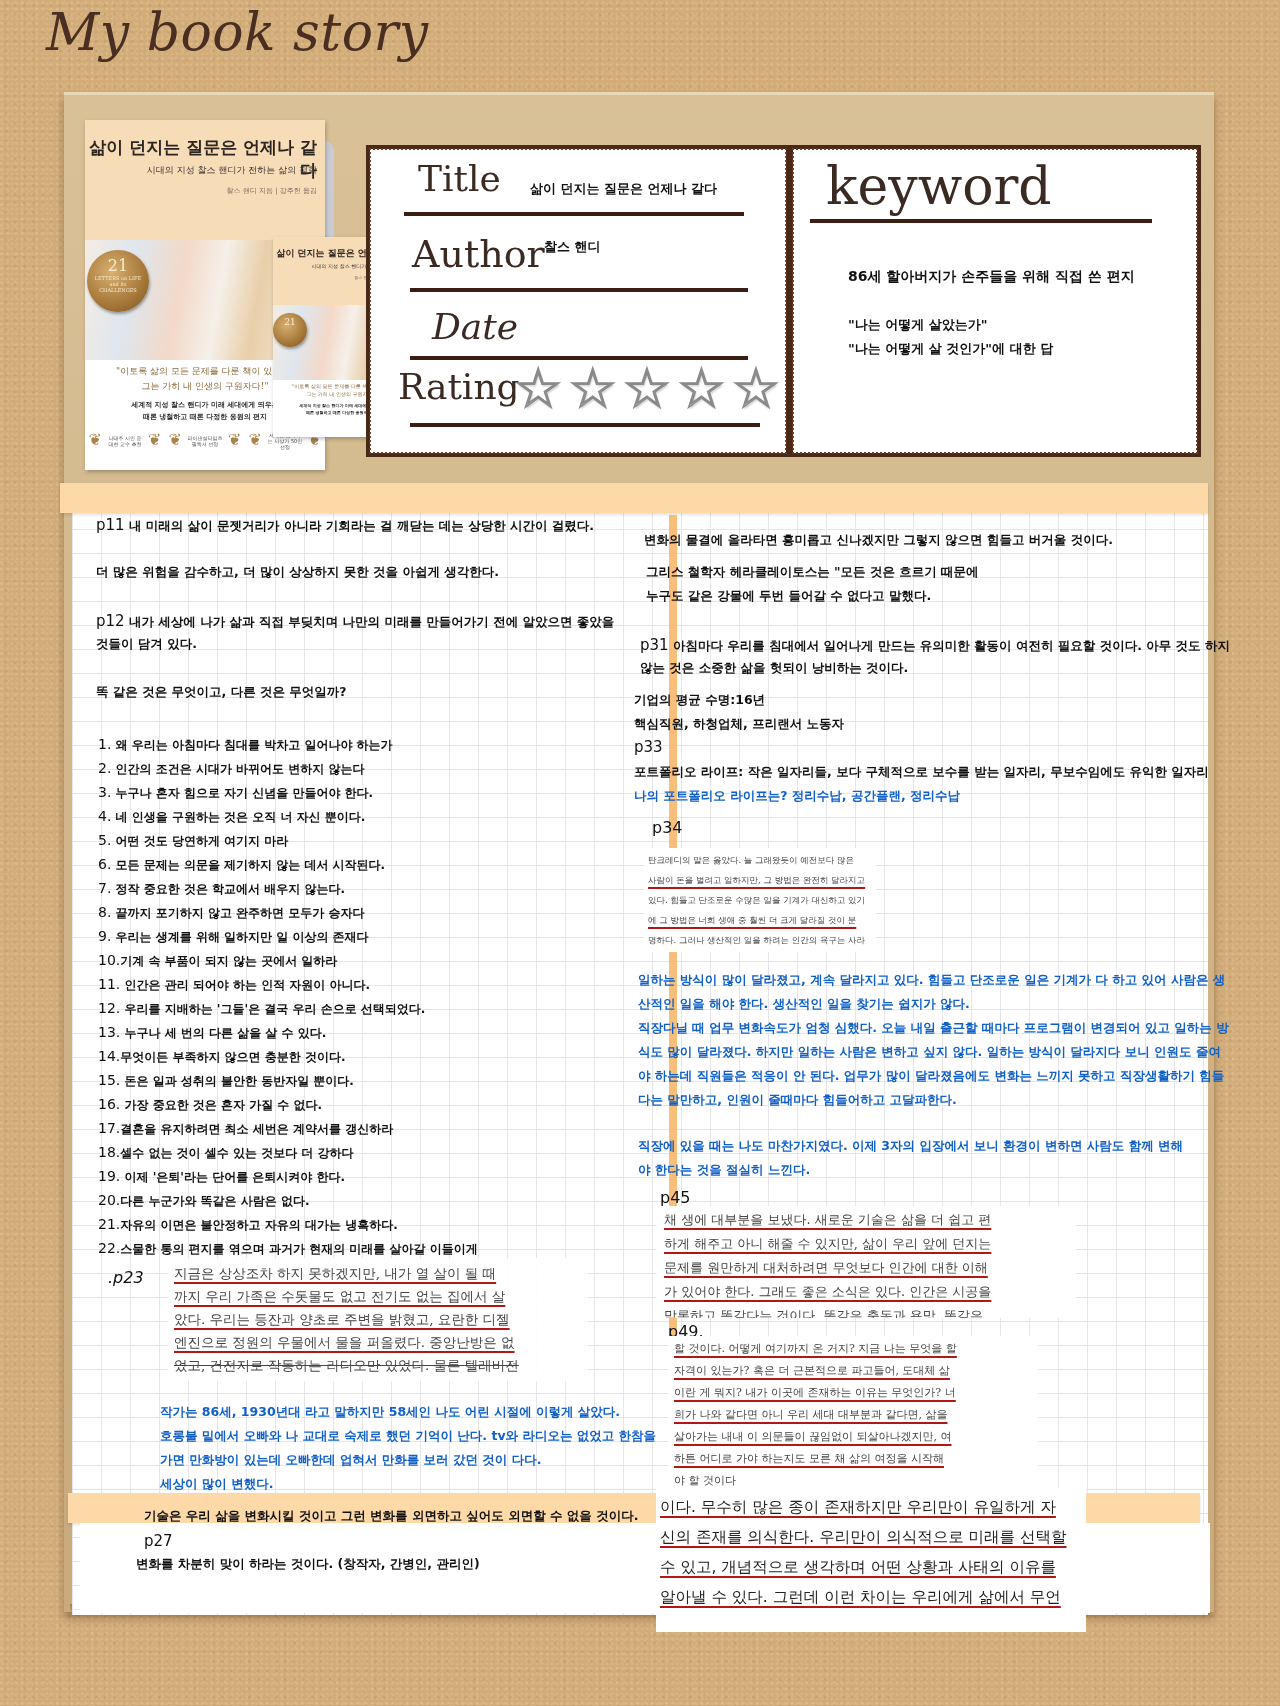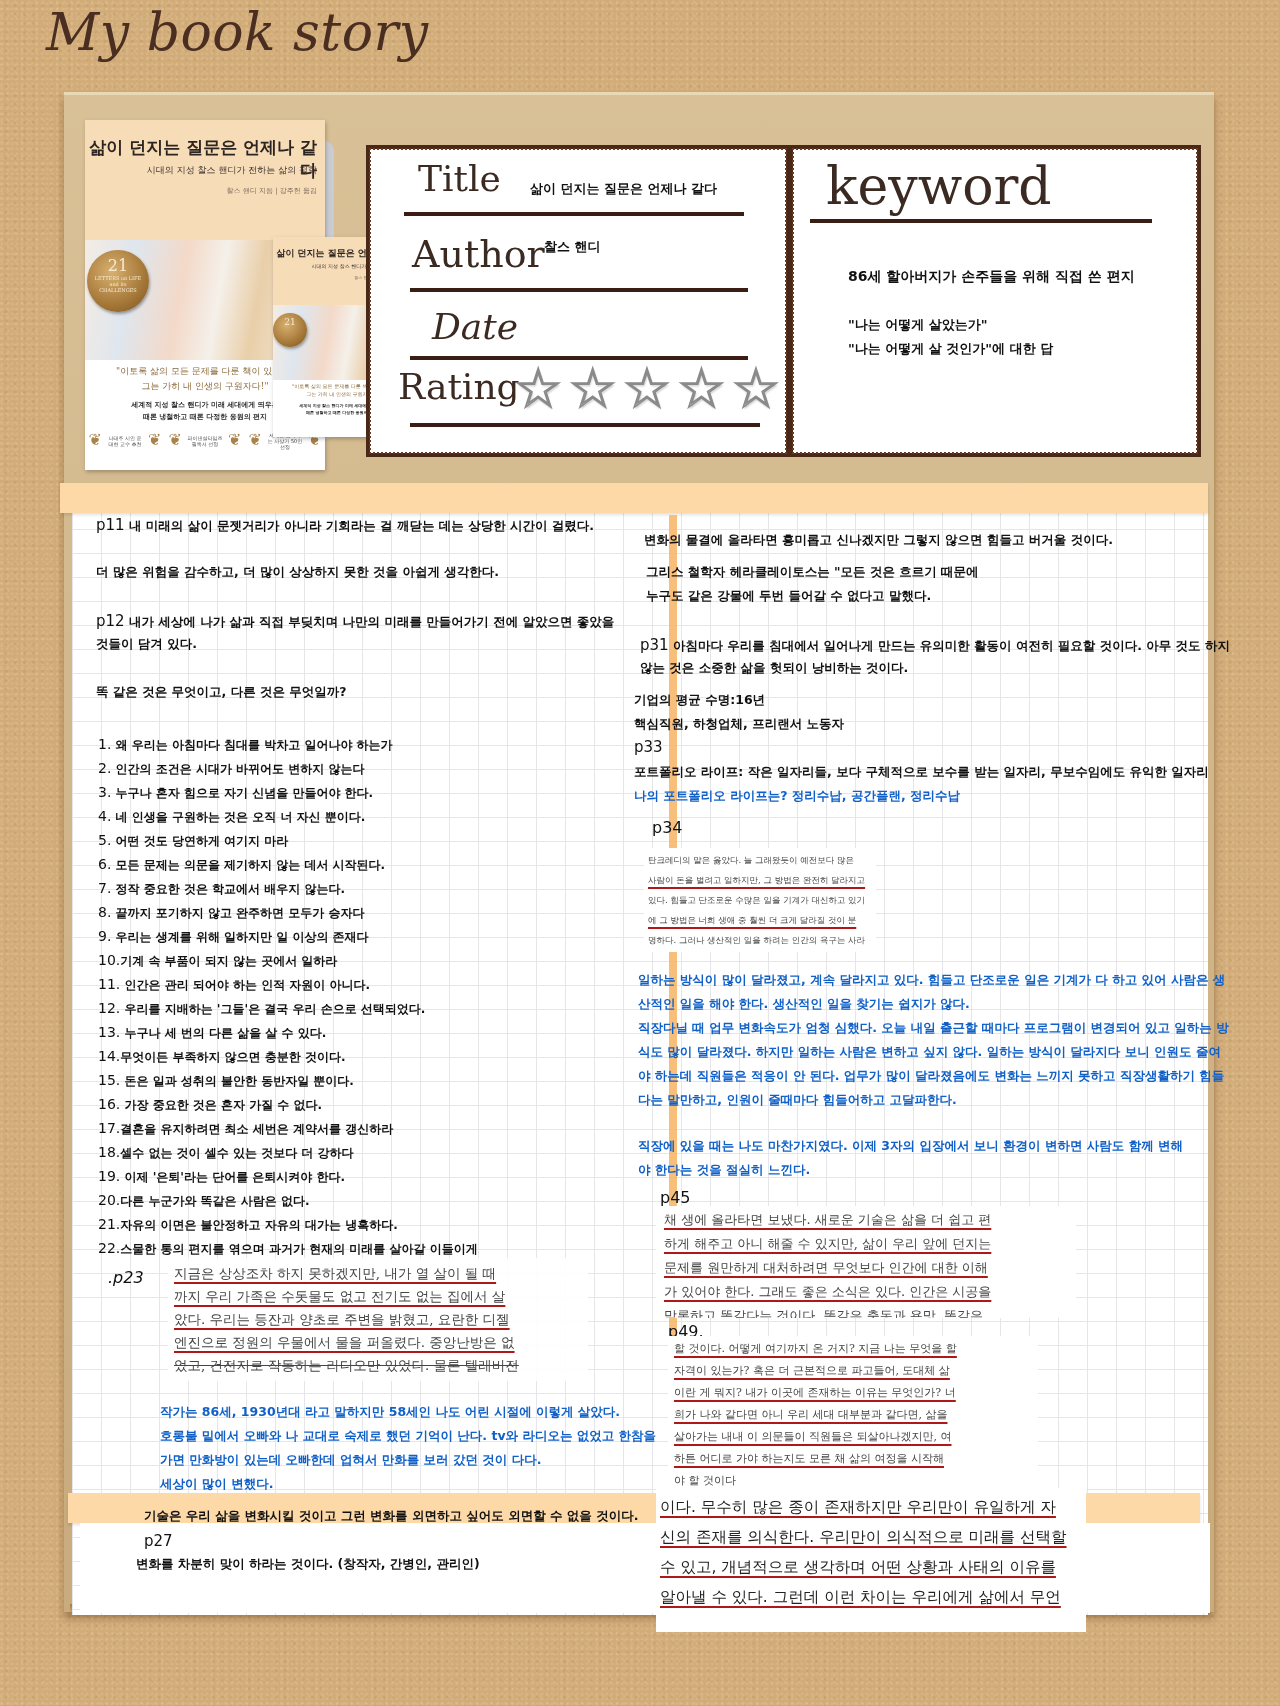--- a/index.html
+++ b/index.html
@@ -251,34 +251,34 @@
 <div class="note blue" style="left:638px; top:996px;">산적인 일을 해야 한다. 생산적인 일을 찾기는 쉽지가 않다.</div>
 <div class="note blue" style="left:638px; top:1020px;">직장다닐 때 업무 변화속도가 엄청 심했다. 오늘 내일 출근할 때마다 프로그램이 변경되어 있고 일하는 방</div>
 <div class="note blue" style="left:638px; top:1044px;">식도 많이 달라졌다. 하지만 일하는 사람은 변하고 싶지 않다. 일하는 방식이 달라지다 보니 인원도 줄여</div>
 <div class="note blue" style="left:638px; top:1068px;">야 하는데 직원들은 적응이 안 된다. 업무가 많이 달라졌음에도 변화는 느끼지 못하고 직장생활하기 힘들</div>
 <div class="note blue" style="left:638px; top:1092px;">다는 말만하고, 인원이 줄때마다 힘들어하고 고달파한다.</div>
 <div class="note blue" style="left:638px; top:1138px;">직장에 있을 때는 나도 마찬가지였다. 이제 3자의 입장에서 보니 환경이 변하면 사람도 함께 변해</div>
 <div class="note blue" style="left:638px; top:1162px;">야 한다는 것을 절실히 느낀다.</div>
 
 <div class="p-label" style="left:660px; top:1188px;">p45</div>
 <div class="scan" style="left:656px; top:1206px; width:420px; padding:2px 8px; font-size:13px; line-height:24px; height:112px; overflow:hidden;">
-  <div class="scan-line ul">채 생에 올라타면 보냈다. 새로운 기술은 삶을 더 쉽고 편</div>
+  <div class="scan-line ul">채 생에 대부분을 보냈다. 새로운 기술은 삶을 더 쉽고 편</div>
   <div class="scan-line ul">하게 해주고 아니 해줄 수 있지만, 삶이 우리 앞에 던지는</div>
   <div class="scan-line ul">문제를 원만하게 대처하려면 무엇보다 인간에 대한 이해</div>
   <div class="scan-line ul">가 있어야 한다. 그래도 좋은 소식은 있다. 인간은 시공을</div>
   <div class="scan-line ul">막론하고 똑같다는 것이다. 똑같은 충동과 욕망, 똑같은</div>
 </div>
 
 <div class="p-label" style="left:668px; top:1322px;">p49.</div>
 <div class="scan" style="left:668px; top:1336px; width:370px; padding:2px 6px; font-size:11px; line-height:22px;">
   <div class="scan-line ul">할 것이다. 어떻게 여기까지 온 거지? 지금 나는 무엇을 할</div>
   <div class="scan-line ul">자격이 있는가? 혹은 더 근본적으로 파고들어, 도대체 삶</div>
   <div class="scan-line ul">이란 게 뭐지? 내가 이곳에 존재하는 이유는 무엇인가? 너</div>
   <div class="scan-line ul">희가 나와 같다면 아니 우리 세대 대부분과 같다면, 삶을</div>
-  <div class="scan-line ul">살아가는 내내 이 의문들이 직원들은 되살아나겠지만, 여</div>
+  <div class="scan-line ul">살아가는 내내 이 의문들이 끊임없이 되살아나겠지만, 여</div>
   <div class="scan-line ul">하튼 어디로 가야 하는지도 모른 채 삶의 여정을 시작해</div>
   <div class="scan-line ul">야 할 것이다</div>
 </div>
 
 <div class="scan" style="left:656px; top:1488px; width:430px; height:144px; padding:4px 4px; font-size:15.5px; line-height:30px; color:#222; font-family:'DejaVu Sans', sans-serif; overflow:hidden;">
   <div class="scan-line ul">이다. 무수히 많은 종이 존재하지만 우리만이 유일하게 자</div>
   <div class="scan-line ul">신의 존재를 의식한다. 우리만이 의식적으로 미래를 선택할</div>
   <div class="scan-line ul">수 있고, 개념적으로 생각하며 어떤 상황과 사태의 이유를</div>
   <div class="scan-line ul">알아낼 수 있다. 그런데 이런 차이는 우리에게 삶에서 무언</div>
 </div>

